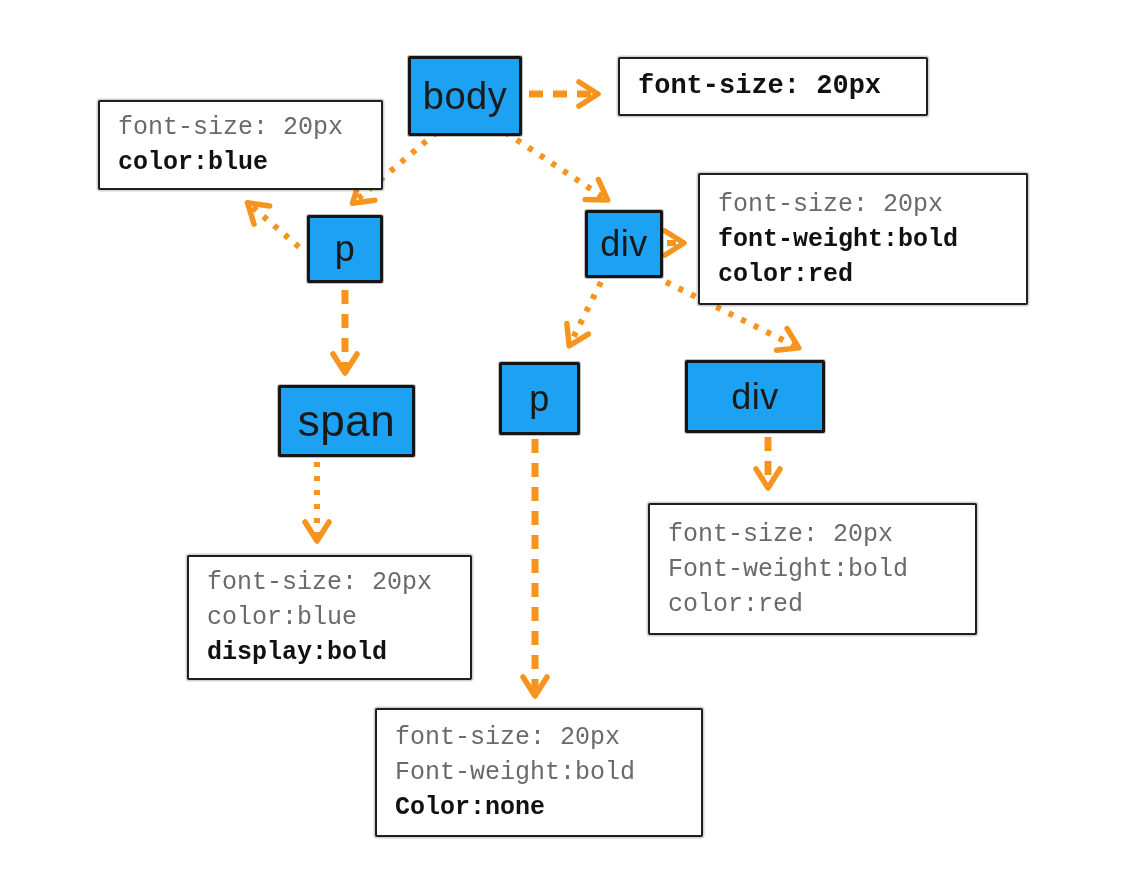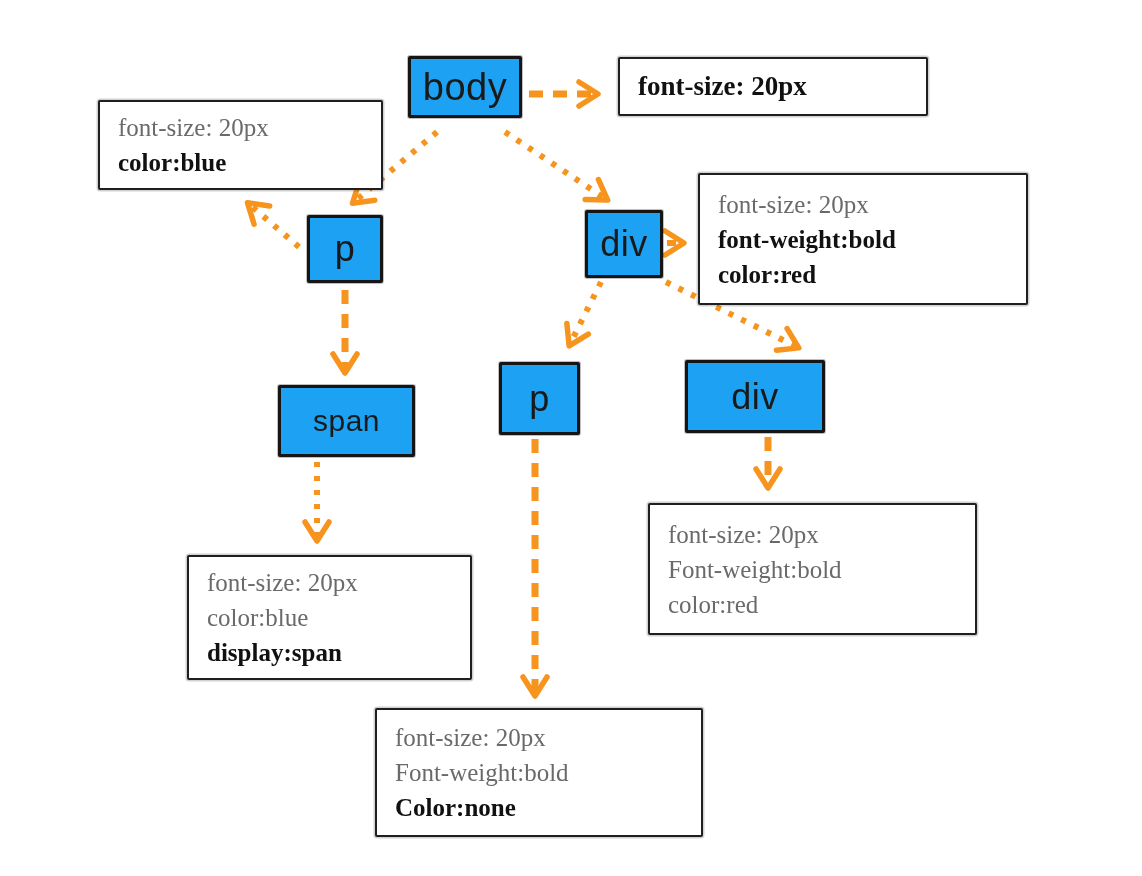--- a/index.html
+++ b/index.html
@@ -35,21 +35,21 @@
     color: #1a1a1a;
     font-weight: 400;
     letter-spacing: 0.5px;
   }
   .rulebox {
     position: absolute;
     background: #ffffff;
     border: 2px solid #1f1f1f;
     border-radius: 2px;
     box-shadow: 0 0 0 1.5px rgba(0,0,0,0.18);
-    font-family: Liberation Serif, serif;
+    font-family: Liberation Mono, monospace;
     font-size: 25px;
     line-height: 35px;
     display: flex;
     flex-direction: column;
     justify-content: center;
     padding: 8px 18px;
     white-space: nowrap;
   }
   .line-inherited { color: #6a6a6a; font-weight: 500; }
   .line-own { color: #111111; font-weight: 700; }
@@ -71,33 +71,33 @@
     <path class="edge dotted" d="M299,247 L249,204" marker-end="url(#ah)"></path>
     <path class="edge dashed" d="M345,290 L345,371" marker-end="url(#ah)"></path>
     <path class="edge dotted" d="M317,462 L317,539" marker-end="url(#ah)"></path>
     <path class="edge dashed-sm" d="M667,243 L682,243" marker-end="url(#ah)"></path>
     <path class="edge dotted" d="M601,282 L570,344" marker-end="url(#ah)"></path>
     <path class="edge dotted" d="M666,282 L797,347" marker-end="url(#ah)"></path>
     <path class="edge dashed" d="M768,437 L768,486" marker-end="url(#ah)"></path>
     <path class="edge dashed" d="M535,439 L535,694" marker-end="url(#ah)"></path>
   </svg>
 
-  <div class="node" style="left:408px; top:56px; width:114px; height:62px; font-size:38px;">
+  <div class="node" style="left:408px; top:56px; width:114px; height:80px; font-size:38px;">
     <span>body</span>
   </div>
 
   <div class="node" style="left:307px; top:215px; width:76px; height:68px; font-size:36px;">
     <span>p</span>
   </div>
 
   <div class="node" style="left:585px; top:210px; width:78px; height:68px; font-size:36px;">
     <span>div</span>
   </div>
 
-  <div class="node" style="left:278px; top:385px; width:137px; height:72px; font-size:30px;">
+  <div class="node" style="left:278px; top:385px; width:137px; height:72px; font-size:44px;">
     <span>span</span>
   </div>
 
   <div class="node" style="left:499px; top:362px; width:81px; height:73px; font-size:36px;">
     <span>p</span>
   </div>
 
   <div class="node" style="left:685px; top:360px; width:140px; height:73px; font-size:36px;">
     <span>div</span>
   </div>
@@ -113,21 +113,21 @@
 
   <div class="rulebox" style="left:698px; top:173px; width:330px; height:132px;">
     <span class="line-inherited">font-size: 20px</span>
     <span class="line-own">font-weight:bold</span>
     <span class="line-own">color:red</span>
   </div>
 
   <div class="rulebox" style="left:187px; top:555px; width:285px; height:125px;">
     <span class="line-inherited">font-size: 20px</span>
     <span class="line-inherited">color:blue</span>
-    <span class="line-own">display:span</span>
+    <span class="line-own">display:bold</span>
   </div>
 
   <div class="rulebox" style="left:648px; top:503px; width:329px; height:132px;">
     <span class="line-inherited">font-size: 20px</span>
     <span class="line-inherited">Font-weight:bold</span>
     <span class="line-inherited">color:red</span>
   </div>
 
   <div class="rulebox" style="left:375px; top:708px; width:328px; height:129px;">
     <span class="line-inherited">font-size: 20px</span>

